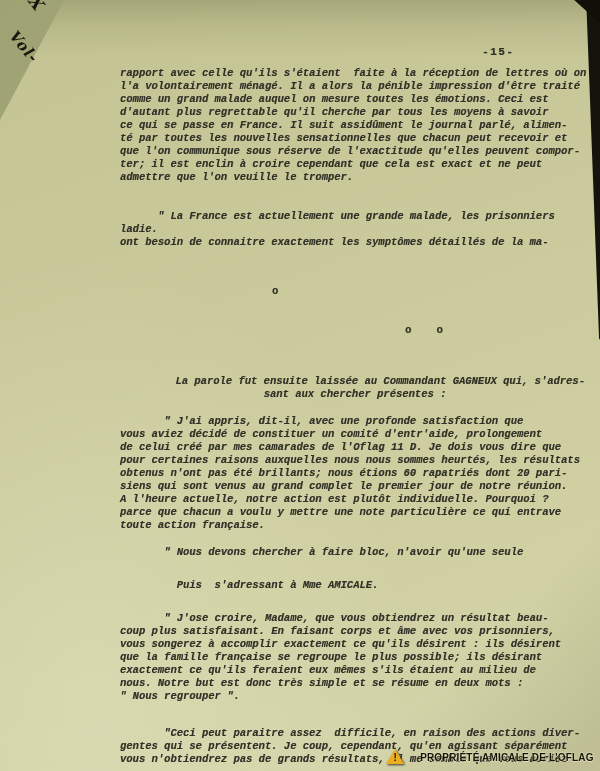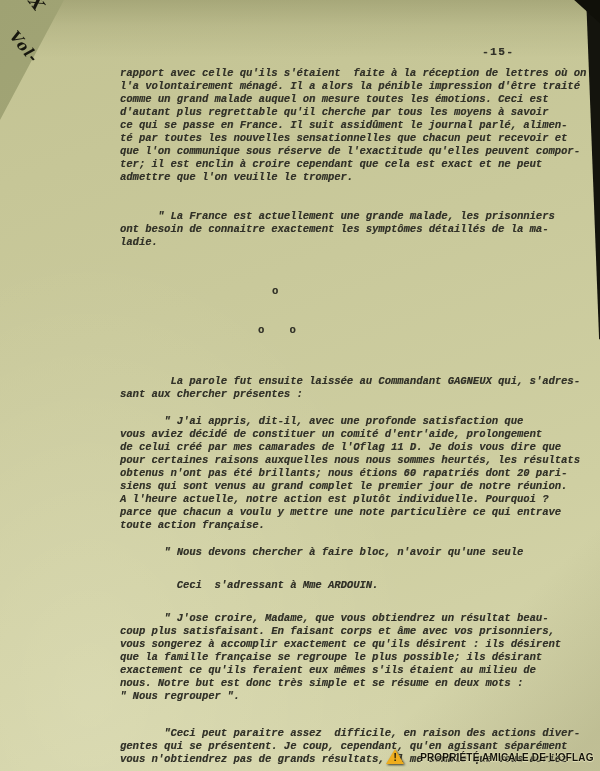--- a/index.html
+++ b/index.html
@@ -47,29 +47,29 @@
     text-shadow:0.4px 0.4px 0 rgba(40,40,28,0.5);
   }
   .body-text{
     position:absolute;left:120px;top:67px;width:470px;
     font-size:10.5px;line-height:13px;font-weight:bold;
     text-shadow:0.35px 0.35px 0 rgba(45,45,32,0.45);
   }
   .para{white-space:pre;font-style:italic;}
   .para .tline{white-space:pre;}
   .m-p2{margin-top:26px;}
-  .m-p3{margin-top:12px;}
+  .m-p3{margin-top:12px;text-align:center;}
   .m-p4{margin-top:14px;}
   .m-p5{margin-top:14px;}
   .m-p6{margin-top:20px;}
   .m-p7{margin-top:20px;}
   .m-p8{margin-top:24px;}
   .separator{margin-top:10px;margin-bottom:0;line-height:13px;font-weight:bold;white-space:pre;}
   .sep-1{padding-left:152px;}
-  .sep-2{padding-left:138px;}
+  .sep-2{padding-left:138px;text-align:center;}
   
   .watermark{
     position:absolute;z-index:6;right:6px;bottom:6px;
     display:flex;align-items:center;gap:7px;
   }
   .warn-tri{position:relative;width:18px;height:16px;flex:0 0 auto;
     filter:drop-shadow(1px 1px 1px rgba(20,20,10,0.8));}
   .warn-tri .tri{
     width:0;height:0;
     border-left:9px solid transparent;border-right:9px solid transparent;
@@ -100,31 +100,31 @@
 
   <div class="edge-right"></div>
   <div class="corner-tr"></div>
 
   <div class="content">
 
     <div class="page-number">-15-</div>
 
     <div class="body-text">
       <div class="para"><div class="tline">rapport avec celle qu'ils s'étaient  faite à la réception de lettres où on</div><div class="tline">l'a volontairement ménagé. Il a alors la pénible impression d'être traité</div><div class="tline">comme un grand malade auquel on mesure toutes les émotions. Ceci est</div><div class="tline">d'autant plus regrettable qu'il cherche par tous les moyens à savoir</div><div class="tline">ce qui se passe en France. Il suit assidûment le journal parlé, alimen-</div><div class="tline">té par toutes les nouvelles sensationnelles que chacun peut recevoir et</div><div class="tline">que l'on communique sous réserve de l'exactitude qu'elles peuvent compor-</div><div class="tline">ter; il est enclin à croire cependant que cela est exact et ne peut</div><div class="tline">admettre que l'on veuille le tromper.</div></div>
-      <div class="para m-p2"><div class="tline">      " La France est actuellement une grande malade, les prisonniers</div><div class="tline">ont besoin de connaitre exactement les symptômes détaillés de la ma-</div><div class="tline">ladie.</div></div>
+      <div class="para m-p2"><div class="tline">      " La France est actuellement une grande malade, les prisonniers</div><div class="tline">ladie.</div><div class="tline">ont besoin de connaitre exactement les symptômes détaillés de la ma-</div></div>
 
       <div class="separator">
         <div class="sep-1">o</div>
         <div class="sep-2">o    o</div>
       </div>
 
       <div class="para m-p3"><div class="tline">        La parole fut ensuite laissée au Commandant GAGNEUX qui, s'adres-</div><div class="tline">sant aux chercher présentes :</div></div>
       <div class="para m-p4"><div class="tline">       " J'ai appris, dit-il, avec une profonde satisfaction que</div><div class="tline">vous aviez décidé de constituer un comité d'entr'aide, prolongement</div><div class="tline">de celui créé par mes camarades de l'Oflag 11 D. Je dois vous dire que</div><div class="tline">pour certaines raisons auxquelles nous nous sommes heurtés, les résultats</div><div class="tline">obtenus n'ont pas été brillants; nous étions 60 rapatriés dont 20 pari-</div><div class="tline">siens qui sont venus au grand complet le premier jour de notre réunion.</div><div class="tline">A l'heure actuelle, notre action est plutôt individuelle. Pourquoi ?</div><div class="tline">parce que chacun a voulu y mettre une note particulière ce qui entrave</div><div class="tline">toute action française.</div></div>
       <div class="para m-p5"><div class="tline">       " Nous devons chercher à faire bloc, n'avoir qu'une seule</div></div>
-      <div class="para m-p6"><div class="tline">         Ceci  s'adressant à Mme ARDOUIN.</div></div>
+      <div class="para m-p6"><div class="tline">         Puis  s'adressant à Mme AMICALE.</div></div>
       <div class="para m-p7"><div class="tline">       " J'ose croire, Madame, que vous obtiendrez un résultat beau-</div><div class="tline">coup plus satisfaisant. En faisant corps et âme avec vos prisonniers,</div><div class="tline">vous songerez à accomplir exactement ce qu'ils désirent : ils désirent</div><div class="tline">que la famille française se regroupe le plus possible; ils désirant</div><div class="tline">exactement ce qu'ils feraient eux mêmes s'ils étaient au milieu de</div><div class="tline">nous. Notre but est donc très simple et se résume en deux mots :</div><div class="tline">" Nous regrouper ".</div></div>
       <div class="para m-p8"><div class="tline">       "Ceci peut paraitre assez  difficile, en raison des actions diver-</div><div class="tline">gentes qui se présentent. Je coup, cependant, qu'en agissant séparément</div><div class="tline">vous n'obtiendrez pas de grands résultats, il me semble que vous auriez</div></div>
 
     </div>
 
     <div class="watermark">
       <div class="warn-tri">
         <div class="tri"></div>
         <div class="bang">!</div>
       </div>

